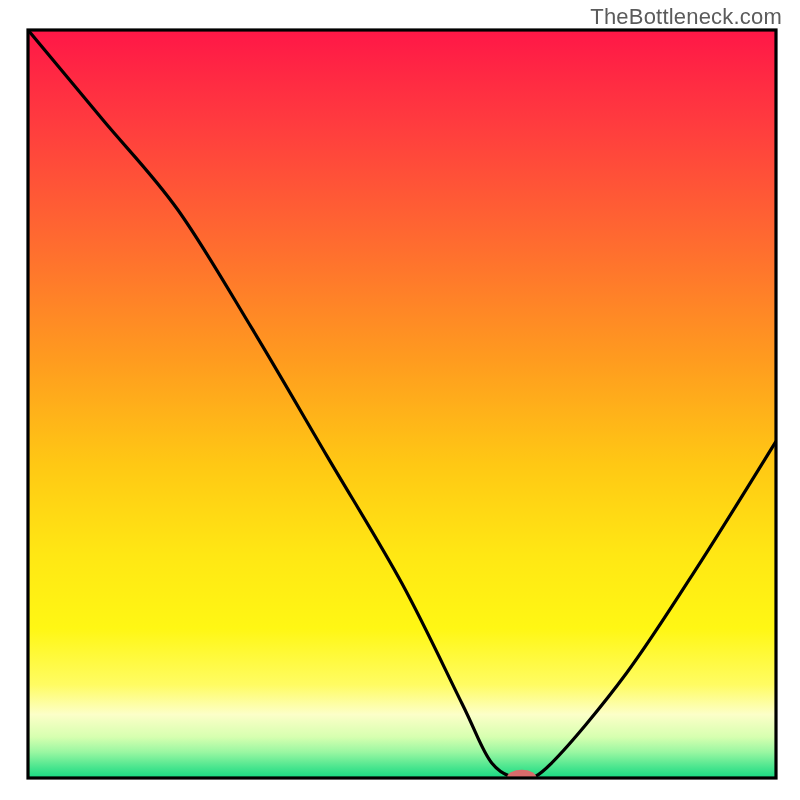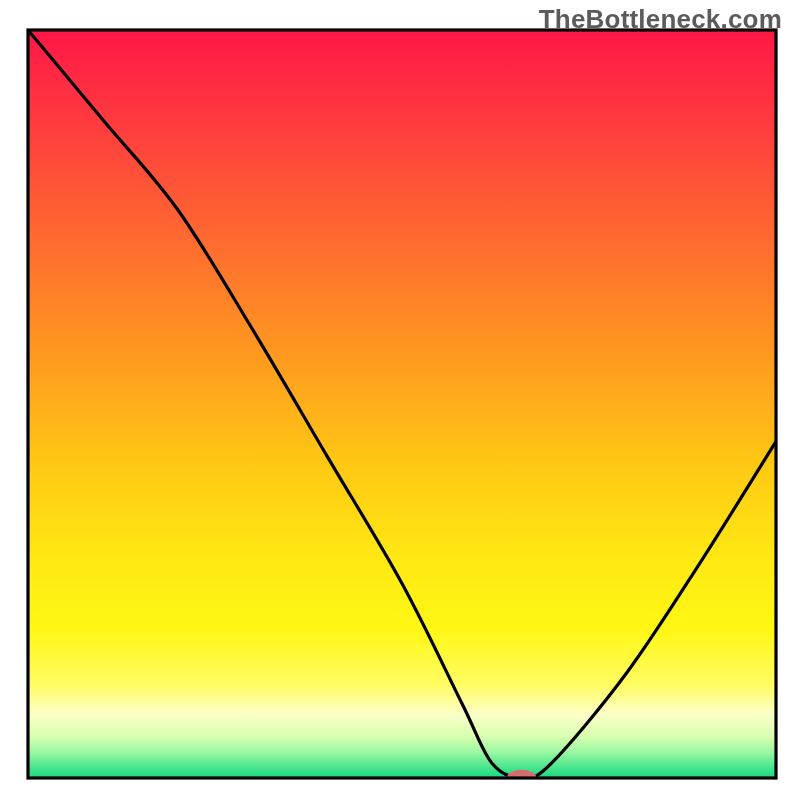--- a/index.html
+++ b/index.html
@@ -12,22 +12,22 @@
   }
   .container {
     position: relative;
     width: 800px;
     height: 800px;
   }
   .attribution {
     position: absolute;
     top: 4px;
     right: 18px;
-    font-size: 26px;
-    font-weight: 700;
+    font-size: 22px;
+    font-weight: 400;
     color: #5b5b5b;
     letter-spacing: 0.2px;
   }
   svg.plot {
     position: absolute;
     left: 0;
     top: 0;
     width: 800px;
     height: 800px;
   }

